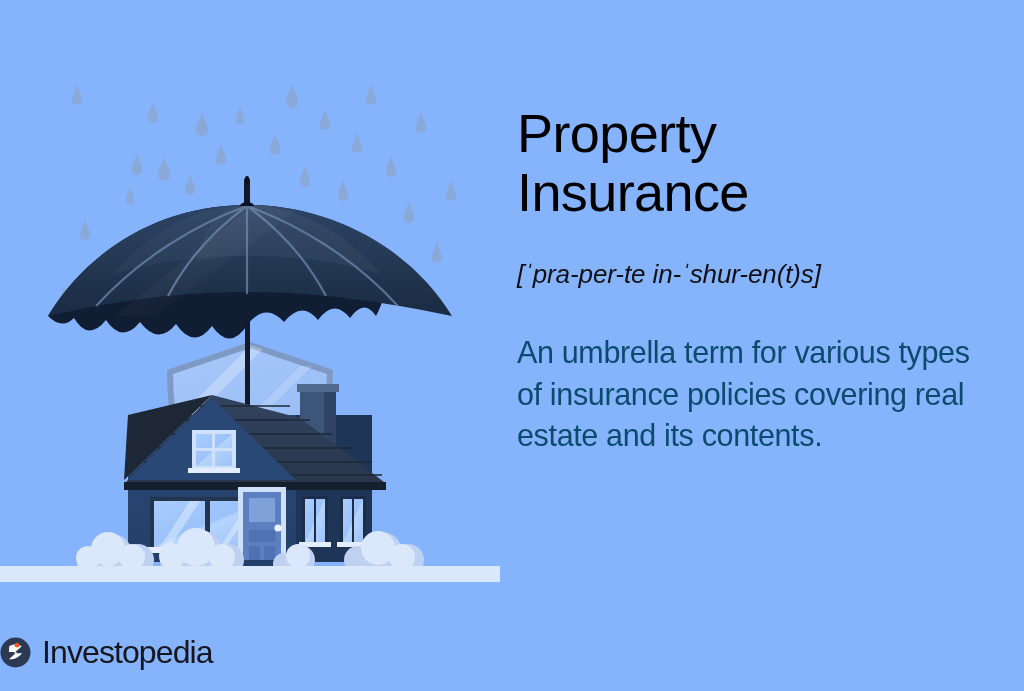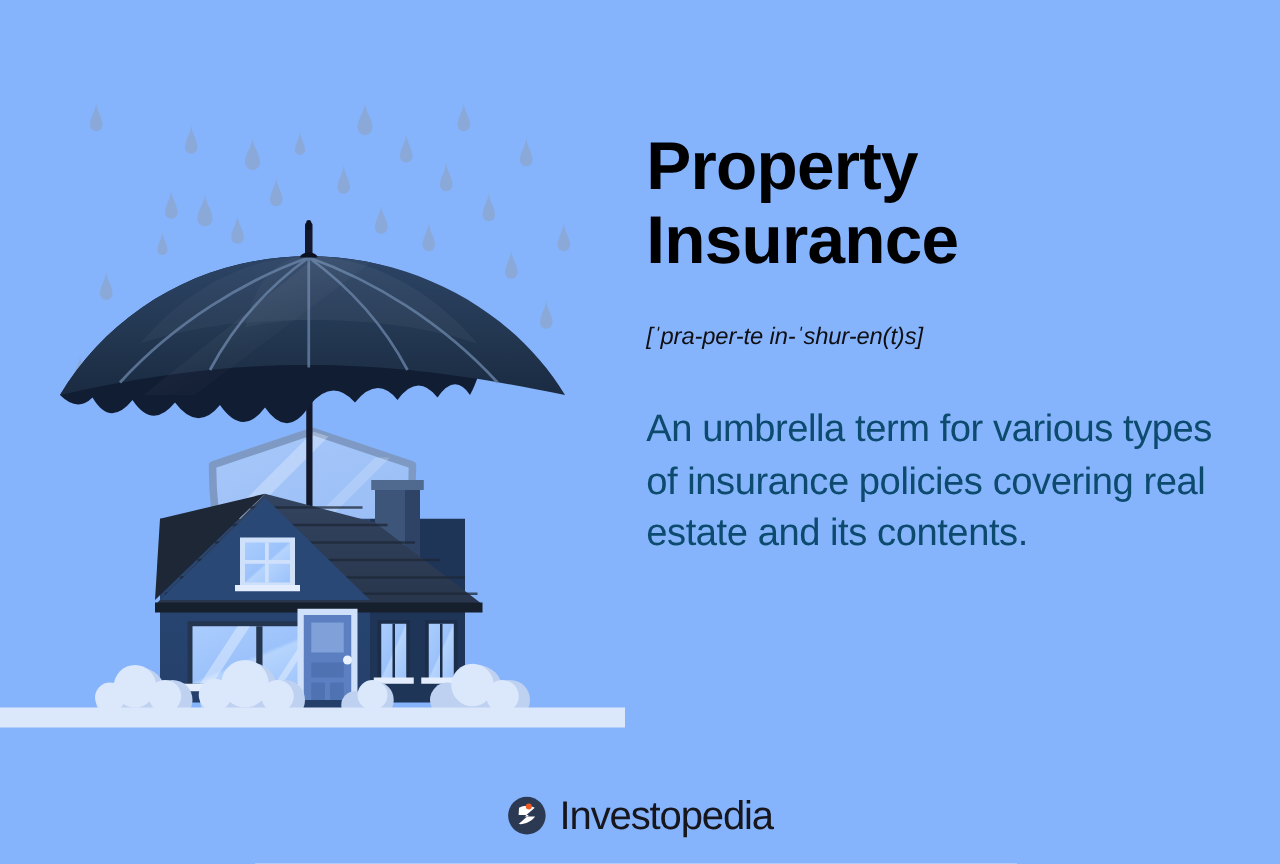--- a/index.html
+++ b/index.html
@@ -40,31 +40,31 @@
   #text-col {
     position: absolute;
     left: 517px;
     top: 104px;
     width: 480px;
   }
 
   #term-title {
     font-size: 54px;
     line-height: 1.10;
-    font-weight: bold;
+    font-weight: normal;
     color: #000000;
     letter-spacing: -0.6px;
     margin: 0;
     white-space: pre-line;
   }
 
   #pronunciation {
     margin: 0;
     padding-top: 36px;
-    font-size: 19px;
+    font-size: 26px;
     font-style: italic;
     font-weight: normal;
     color: #101014;
     letter-spacing: -0.1px;
   }
 
   #definition {
     margin: 0;
     padding-top: 42px;
     font-size: 30.5px;
@@ -74,21 +74,20 @@
   }
 
   
   #footer-logo {
     position: absolute;
     left: 0;
     right: 0;
     top: 636px;
     display: flex;
     align-items: center;
-    justify-content: center;
     gap: 11px;
   }
   #logo-mark {
     display: block;
     width: 31px;
     height: 31px;
   }
   #logo-wordmark {
     font-size: 32px;
     line-height: 1;

